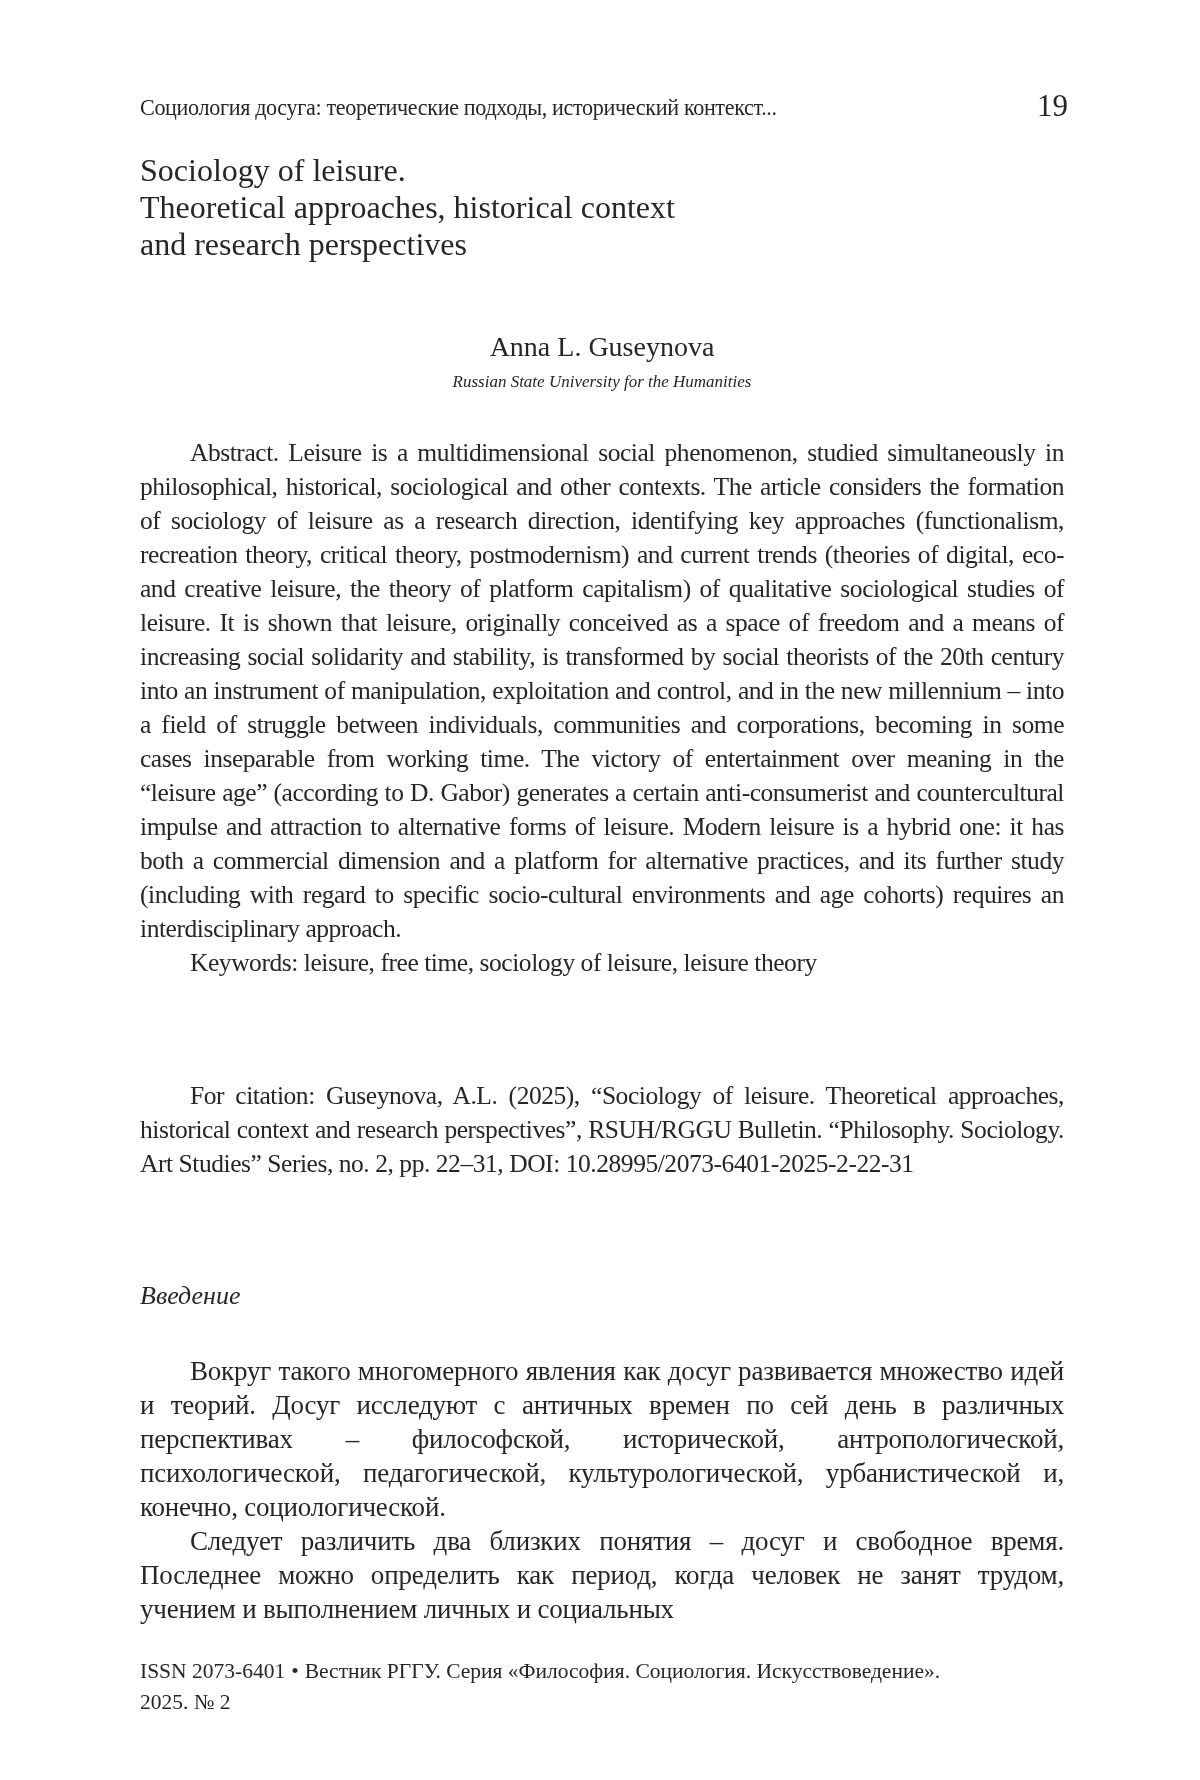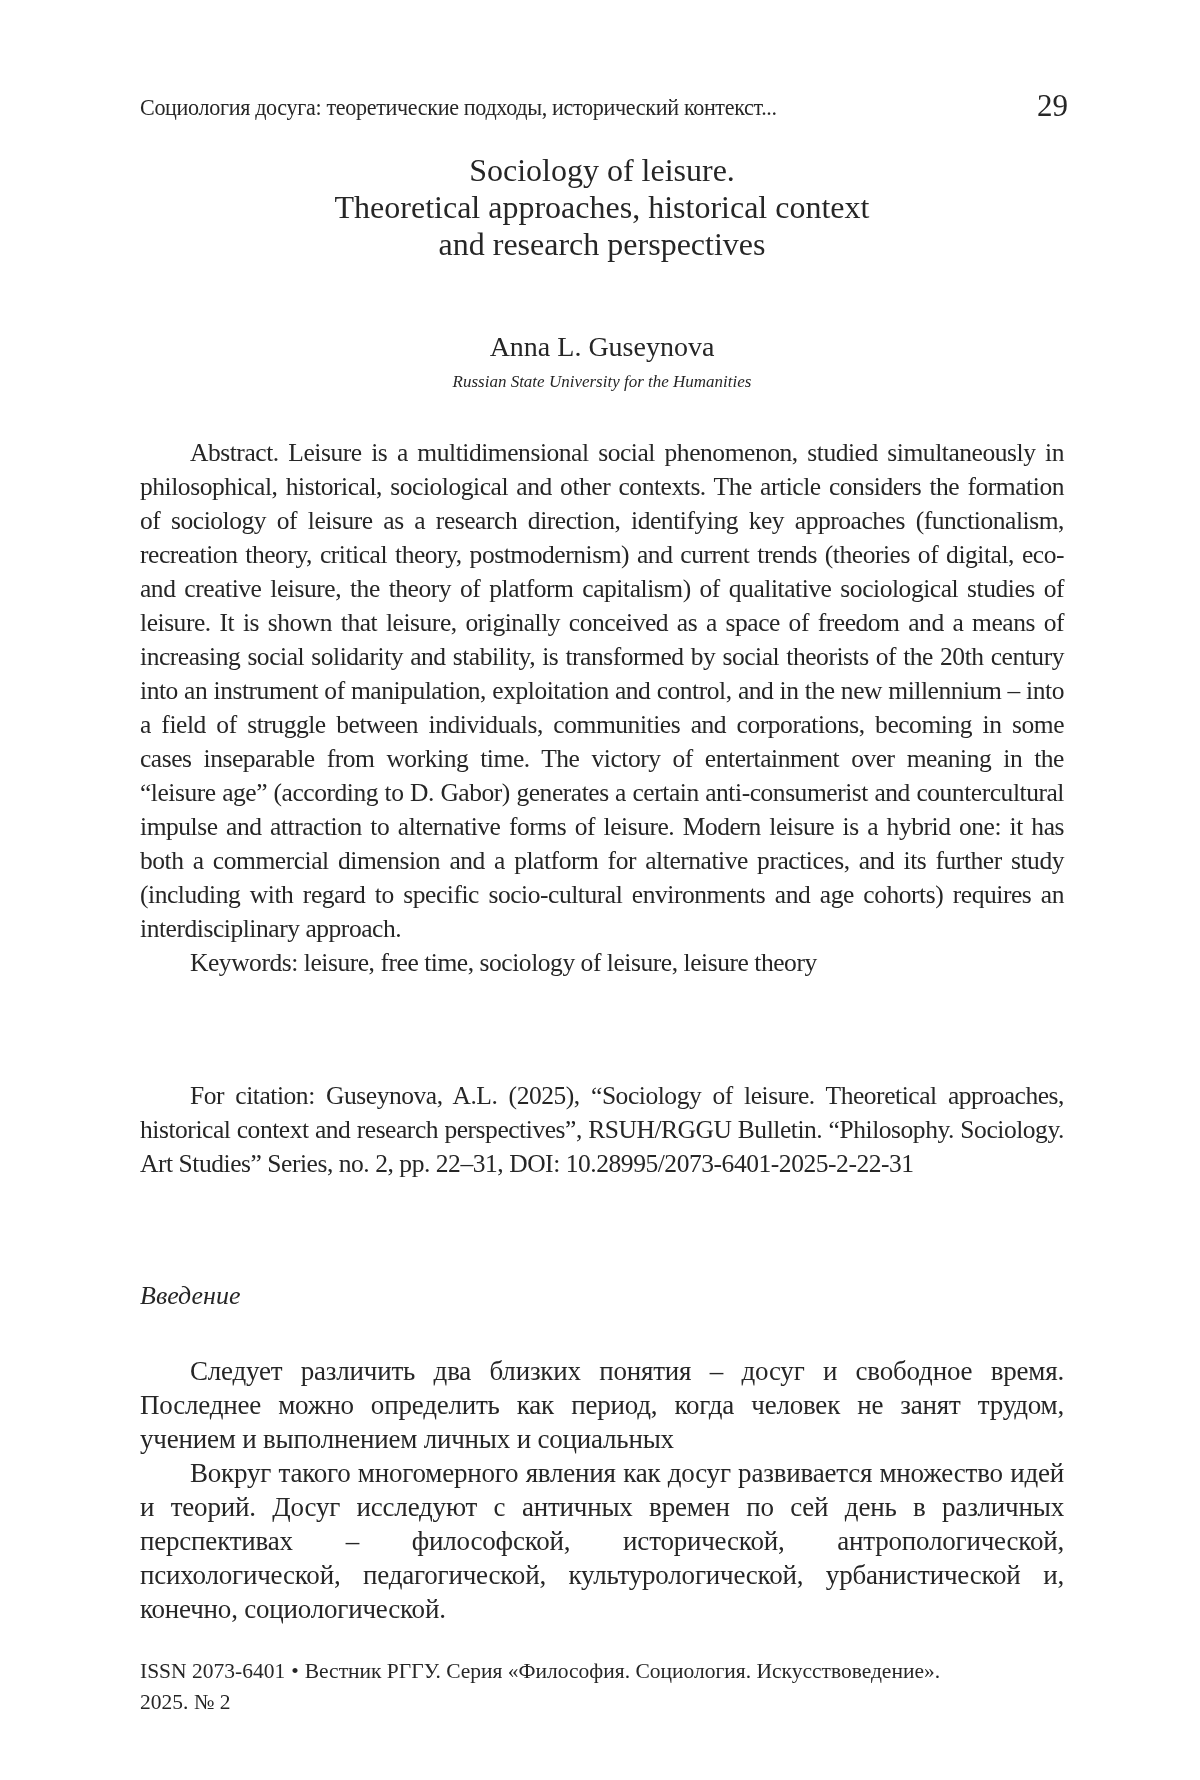--- a/index.html
+++ b/index.html
@@ -42,21 +42,20 @@
       position: absolute;
       right: -4px;
       top: 0;
       font-size: 31px;
     }
     .title-block {
       position: absolute;
       top: 152px;
       left: 0;
       width: 924px;
-      text-align: center;
       font-size: 32px;
       line-height: 37px;
     }
     .title-line { display: block; white-space: nowrap; }
     .author-block {
       position: absolute;
       top: 296px;
       left: 0;
       width: 924px;
       text-align: center;
@@ -124,21 +123,21 @@
     .footer-line { display: block; white-space: nowrap; }
     .bullet { padding: 0 6px; }
   </style>
 </head>
 <body>
 
 <div class="page">
 
   <div class="running-head">
     <span class="running-title">Социология досуга: теоретические подходы, исторический контекст...</span>
-    <span class="page-number">29</span>
+    <span class="page-number">19</span>
   </div>
 
   <div class="title-block">
     <span class="title-line">Sociology of leisure.</span>
     <span class="title-line">Theoretical approaches, historical context</span>
     <span class="title-line">and research perspectives</span>
   </div>
 
   <div class="author-block">
     <span class="author-name">Anna L. Guseynova</span>
@@ -150,22 +149,22 @@
     <p class="para"><span class="label-italic">Keywords</span><span>: leisure, free time, sociology of leisure, leisure theory</span></p>
   </div>
 
   <div class="citation justified">
     <p class="para"><span class="label-italic">For citation</span><span>: Guseynova, A.L. (2025), “Sociology of leisure. Theoretical approaches, historical context and research perspectives”, </span><span class="label-italic">RSUH/RGGU Bulletin. “Philosophy. Sociology. Art Studies” Series</span><span>, no. 2, pp. 22–31, DOI: 10.28995/2073-6401-2025-2-22-31</span></p>
   </div>
 
   <div class="section-heading">Введение</div>
 
   <div class="body-text justified">
+    <p class="para">Вокруг такого многомерного явления как досуг развивается множество идей и теорий. Досуг исследуют с античных времен по сей день в различных перспективах – философской, исторической, антропологической, психологической, педагогической, культурологической, урбанистической и, конечно, социологической.</p>
     <p class="para">Следует различить два близких понятия – досуг и свободное время. Последнее можно определить как период, когда человек не занят трудом, учением и выполнением личных и социальных</p>
-    <p class="para">Вокруг такого многомерного явления как досуг развивается множество идей и теорий. Досуг исследуют с античных времен по сей день в различных перспективах – философской, исторической, антропологической, психологической, педагогической, культурологической, урбанистической и, конечно, социологической.</p>
   </div>
 
   <div class="footer">
     <span class="footer-line"><span>ISSN 2073-6401</span><span class="bullet">•</span><span>Вестник РГГУ.  Серия «Философия. Социология. Искусствоведение».</span></span>
     <span class="footer-line">2025. № 2</span>
   </div>
 
 </div>
 
 </body></html>

